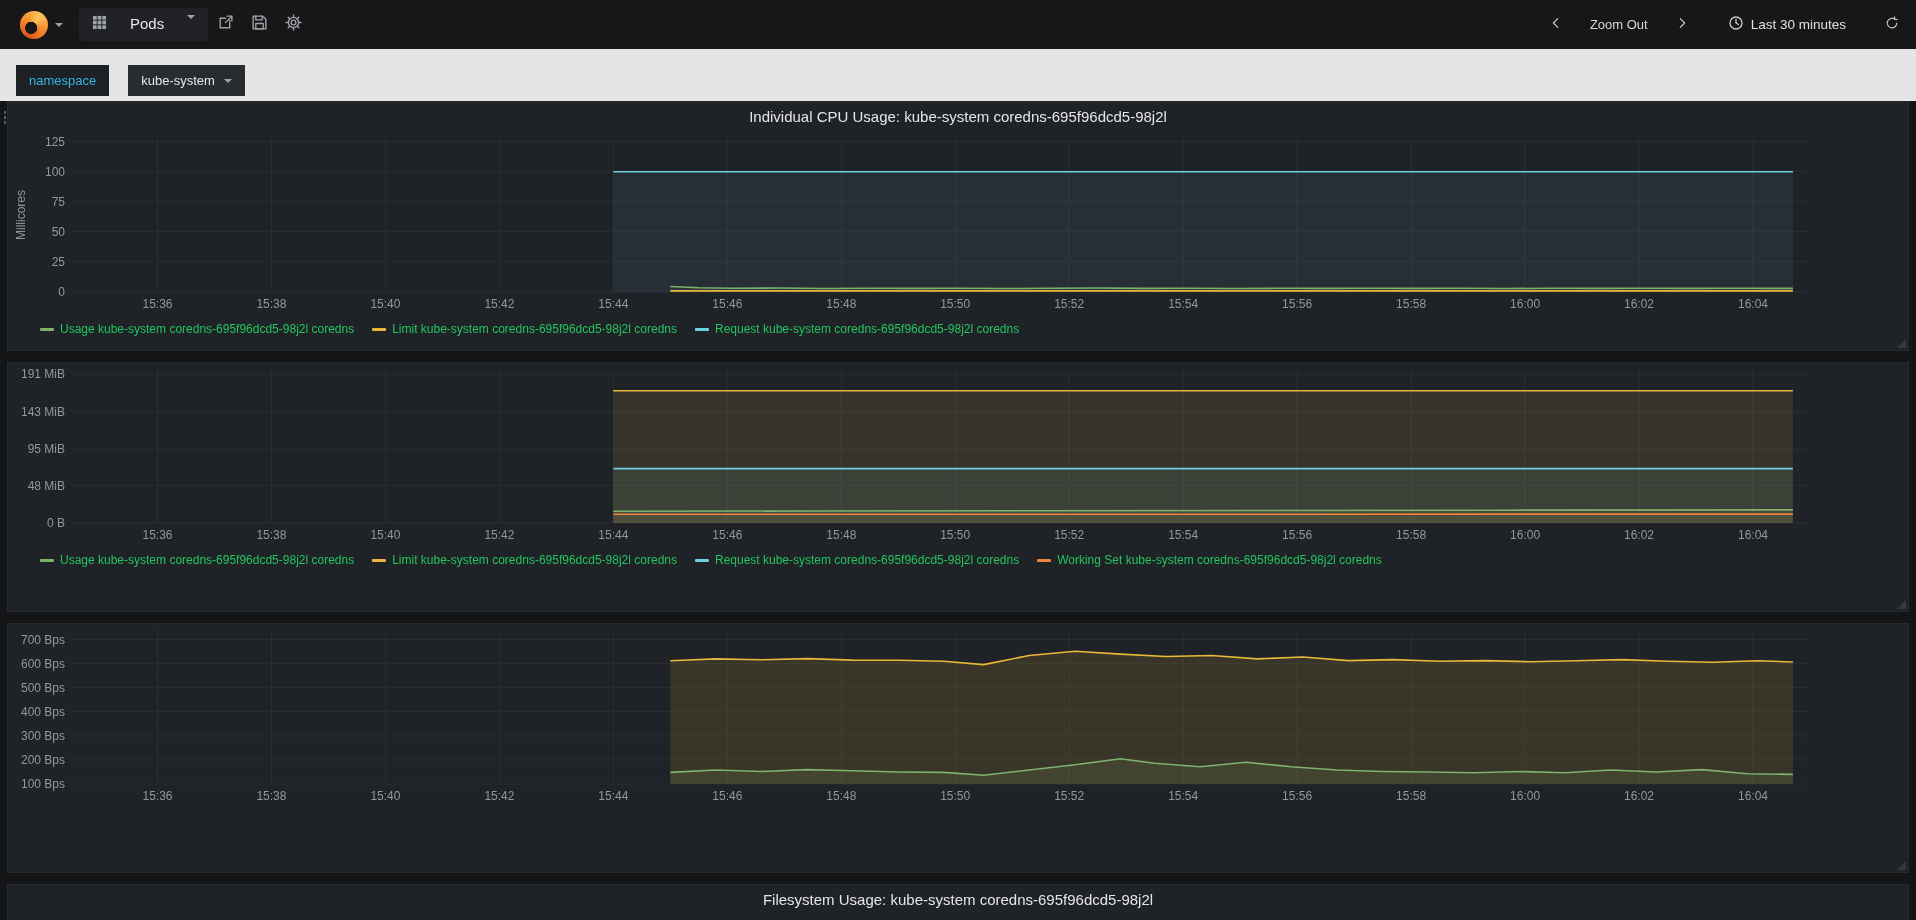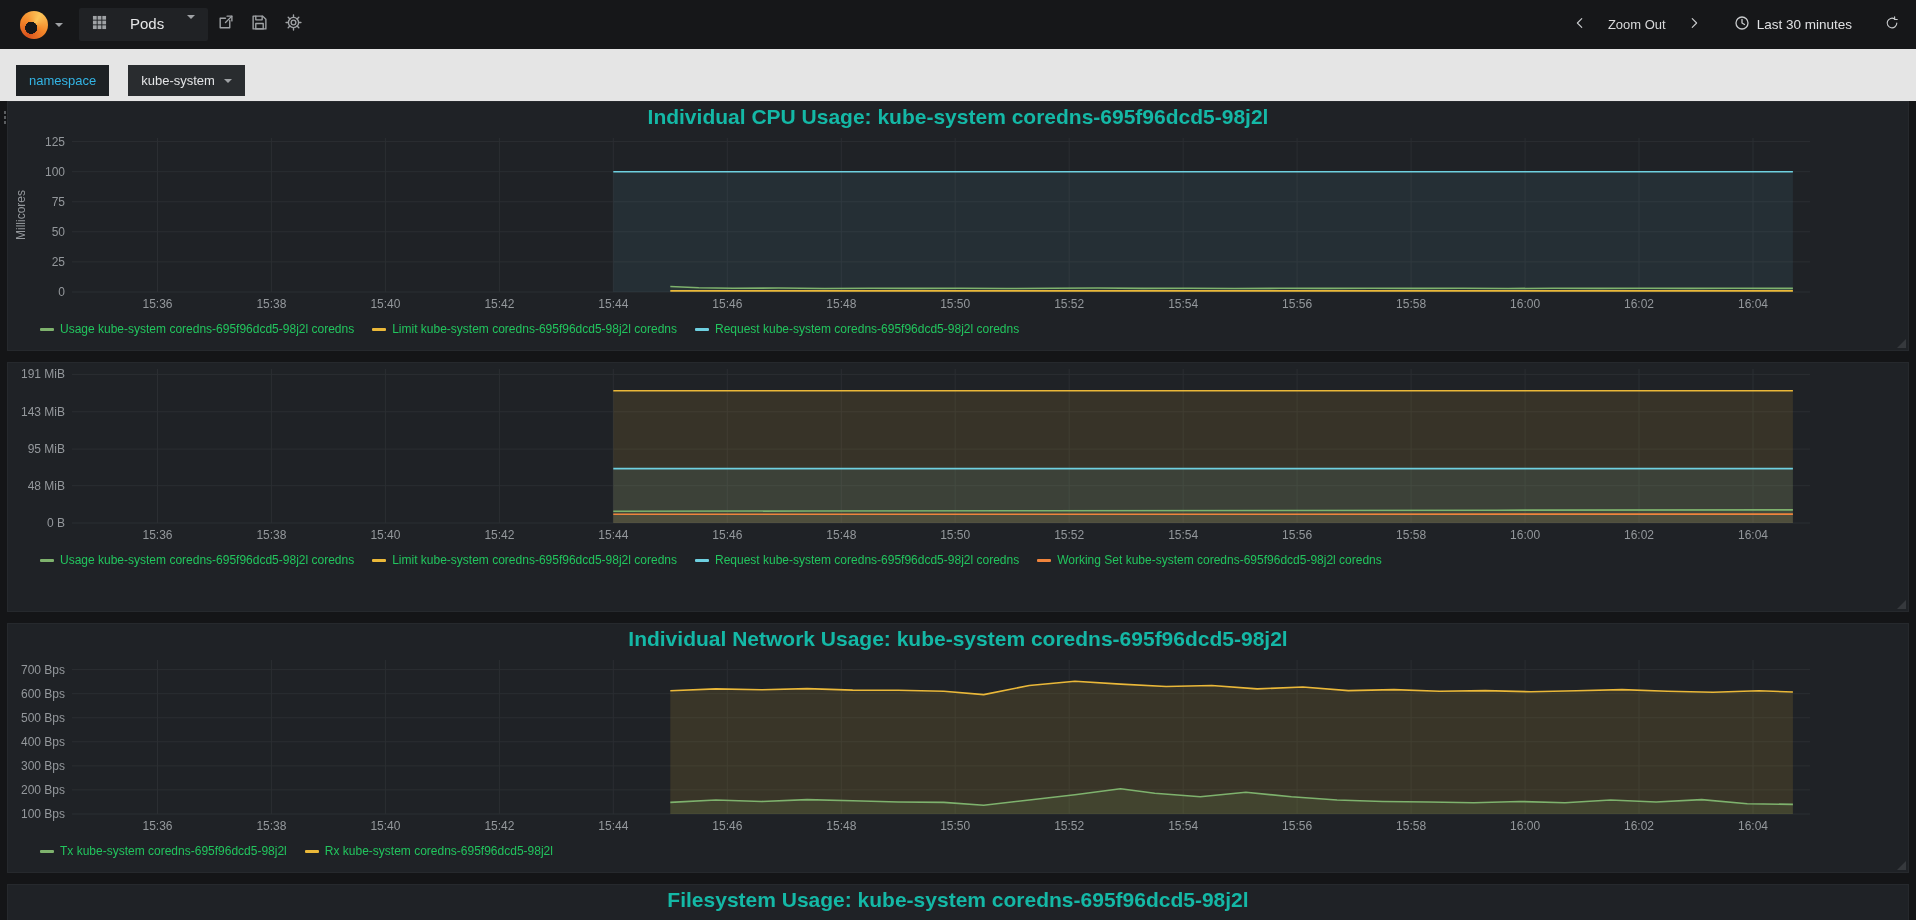--- a/index.html
+++ b/index.html
@@ -11,38 +11,38 @@
   .logo-btn{display:flex;align-items:center;gap:7px;padding:0 8px;cursor:pointer}
   .logo-swirl{width:28px;height:28px;border-radius:50%;
     background:radial-gradient(circle at 40% 60%, #161719 0 25%, transparent 26%),
                conic-gradient(from 210deg,#d9531e,#f58a2a,#fbc55a,#f58a2a,#d9531e)}
   .caret{width:0;height:0;border-left:4px solid transparent;border-right:4px solid transparent;border-top:4px solid #9fa2a5;display:inline-block}
   .picker{display:flex;align-items:flex-start;gap:23px;background:#202225;border-radius:2px;padding:7px 13px;margin-left:8px;cursor:pointer}
   .picker-label{font-size:15px;color:#e6e7e8}
   .icon-btn{width:34px;height:34px;display:flex;align-items:center;justify-content:center;cursor:pointer}
   .icon-btn svg,.nav-sm svg{width:17px;height:17px;stroke:#9fa2a5;stroke-width:1.3;fill:none;stroke-linecap:round;stroke-linejoin:round}
   .fillicon rect{fill:#9fa2a5;stroke:none}
-  .topnav-right{margin-left:auto;display:flex;align-items:center;gap:14px}
+  .topnav-right{margin-left:auto;display:flex;align-items:center;gap:20px}
   .nav-sm{width:24px;height:24px;display:flex;align-items:center;justify-content:center;cursor:pointer}
   .nav-sm svg{width:14px;height:14px;stroke:#c9cbcd}
   .nav-text{font-size:13px;color:#d8d9da;cursor:pointer;padding:0 2px}
   .time-btn{display:flex;align-items:center;gap:7px;padding:0 14px;cursor:pointer}
   .time-btn svg{width:16px;height:16px;stroke:#c9cbcd;stroke-width:1.3;fill:none;stroke-linecap:round;stroke-linejoin:round}
   .time-label{font-size:13.5px;color:#e0e1e3}
 
   
   .submenu{display:flex;align-items:center;gap:24px;padding:16px 16px 5px;background:#e5e5e5}
   .var-group{display:flex;align-items:stretch}
   .var-label{background:#1d2124;color:#33b5e5;font-size:13px;padding:8px 13px;display:flex;align-items:center}
   .var-value{background:#292c2f;color:#e3e4e6;font-size:13px;padding:8px 13px;display:flex;align-items:center;gap:9px;cursor:pointer;margin-left:19px}
 
   
   .dash{padding:0 7px;position:relative}
   .panel{position:relative;height:250px;margin-bottom:11px;background:#1f2226;border:1px solid #26292d}
-  .panel-title{height:30px;line-height:30px;text-align:center;font-size:21px;font-weight:700;color:#14b8a6;cursor:pointer}
+  .panel-title{height:30px;line-height:30px;text-align:center;font-size:15px;font-weight:400;color:#e5e5e5;cursor:pointer}
   .chart{height:184px;margin:0 6px}
   .chart svg{display:block}
   .grid{stroke:#2b2e32;stroke-width:1}
   .ytick{fill:#94989c;font-size:12px;text-anchor:end}
   .xtick{fill:#94989c;font-size:12px;text-anchor:middle}
   .ylab{fill:#94989c;font-size:12px;text-anchor:middle}
   .legend{display:flex;align-items:center;gap:18px;padding:6px 0 0 32px;font-size:12px;color:#22c55e;flex-wrap:nowrap}
   .legend-item{display:flex;align-items:center;cursor:pointer;white-space:nowrap}
   .legend-item i{display:inline-block;width:14px;height:3px;margin-right:6px;border-radius:1px}
   .resize-handle{position:absolute;right:2px;bottom:2px;width:0;height:0;border-bottom:9px solid #404347;border-left:9px solid transparent;opacity:.7;cursor:se-resize}
@@ -271,21 +271,20 @@
     <div class="legend">
         <span class="legend-item"><i style="background: rgb(126, 178, 109);"></i>Usage kube-system coredns-695f96dcd5-98j2l coredns</span>
         <span class="legend-item"><i style="background: rgb(234, 184, 57);"></i>Limit kube-system coredns-695f96dcd5-98j2l coredns</span>
         <span class="legend-item"><i style="background: rgb(110, 208, 224);"></i>Request kube-system coredns-695f96dcd5-98j2l coredns</span>
         <span class="legend-item"><i style="background: rgb(239, 132, 60);"></i>Working Set kube-system coredns-695f96dcd5-98j2l coredns</span>
       </div>
     <span class="resize-handle"></span>
   </section>
 
   <section class="panel">
-    <h2 class="panel-title">Individual Network Usage: kube-system coredns-695f96dcd5-98j2l</h2>
     <div class="chart">
         <svg width="1888" height="184">
           <line class="grid" x1="58" x2="1796" y1="160.0" y2="160.0"></line>
           <line class="grid" x1="58" x2="1796" y1="135.9" y2="135.9"></line>
           <line class="grid" x1="58" x2="1796" y1="111.9" y2="111.9"></line>
           <line class="grid" x1="58" x2="1796" y1="87.8" y2="87.8"></line>
           <line class="grid" x1="58" x2="1796" y1="63.8" y2="63.8"></line>
           <line class="grid" x1="58" x2="1796" y1="39.7" y2="39.7"></line>
           <line class="grid" x1="58" x2="1796" y1="15.6" y2="15.6"></line>
           <line class="grid" x1="143.5" x2="143.5" y1="6" y2="160"></line>
@@ -324,24 +323,20 @@
           <text class="xtick" x="941.2" y="176">15:50</text>
           <text class="xtick" x="1055.2" y="176">15:52</text>
           <text class="xtick" x="1169.2" y="176">15:54</text>
           <text class="xtick" x="1283.1" y="176">15:56</text>
           <text class="xtick" x="1397.1" y="176">15:58</text>
           <text class="xtick" x="1511.1" y="176">16:00</text>
           <text class="xtick" x="1625.0" y="176">16:02</text>
           <text class="xtick" x="1739.0" y="176">16:04</text>
         </svg>
       </div>
-    <div class="legend">
-        <span class="legend-item"><i style="background: rgb(126, 178, 109);"></i>Tx kube-system coredns-695f96dcd5-98j2l</span>
-        <span class="legend-item"><i style="background: rgb(234, 184, 57);"></i>Rx kube-system coredns-695f96dcd5-98j2l</span>
-      </div>
     <span class="resize-handle"></span>
   </section>
 
   <section class="panel">
     <h2 class="panel-title">Filesystem Usage: kube-system coredns-695f96dcd5-98j2l</h2>
 
   </section>
 
 </div>
 

